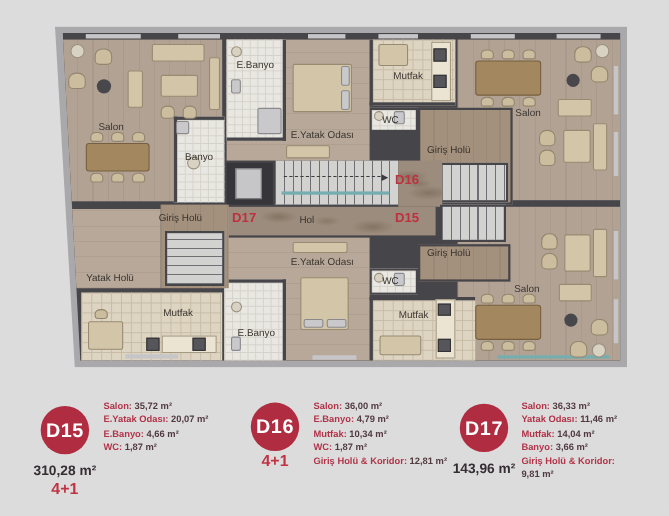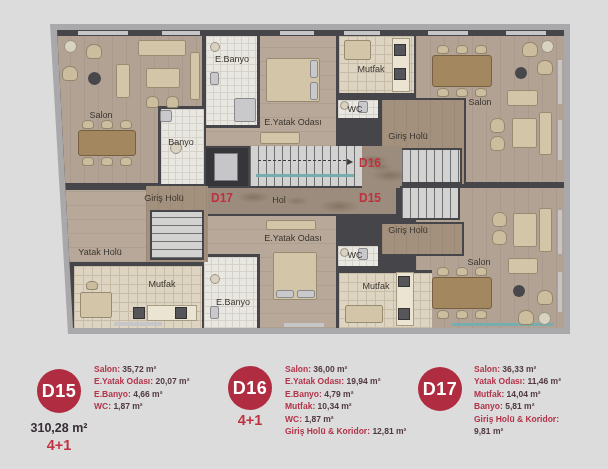--- a/index.html
+++ b/index.html
@@ -228,31 +228,31 @@
     <div class="row"><span class="k">E.Banyo:</span> <span class="v">4,66 m²</span></div>
     <div class="row"><span class="k">WC:</span> <span class="v">1,87 m²</span></div>
   </div>
 
   <div class="unit" style="left:208px;top:366px">
     <div class="ucircle">D16</div>
     <div class="utype">4+1</div>
   </div>
   <div class="rlist" style="left:285px;top:363px">
     <div class="row"><span class="k">Salon:</span> <span class="v">36,00 m²</span></div>
-    <div class="row"><span class="k">E.Yatak Odası:</span> <span class="v">19,94 m²</span></div>
     <div class="row"><span class="k">E.Banyo:</span> <span class="v">4,79 m²</span></div>
     <div class="row"><span class="k">Mutfak:</span> <span class="v">10,34 m²</span></div>
     <div class="row"><span class="k">WC:</span> <span class="v">1,87 m²</span></div>
     <div class="row"><span class="k">Giriş Holü &amp; Koridor:</span> <span class="v">12,81 m²</span></div>
   </div>
 
   <div class="unit" style="left:398px;top:367px">
     <div class="ucircle">D17</div>
+    <div class="uarea">143,96 m²</div>
   </div>
   <div class="rlist wrap" style="left:474px;top:363px">
     <div class="row"><span class="k">Salon:</span> <span class="v">36,33 m²</span></div>
     <div class="row"><span class="k">Yatak Odası:</span> <span class="v">11,46 m²</span></div>
     <div class="row"><span class="k">Mutfak:</span> <span class="v">14,04 m²</span></div>
-    <div class="row"><span class="k">Banyo:</span> <span class="v">5,81 m²</span></div>
+    <div class="row"><span class="k">Banyo:</span> <span class="v">3,66 m²</span></div>
     <div class="row"><span class="k">Giriş Holü &amp; Koridor:</span> <span class="v" style="display:block">9,81 m²</span></div>
   </div>
 
 </div>
 
 </body></html>

